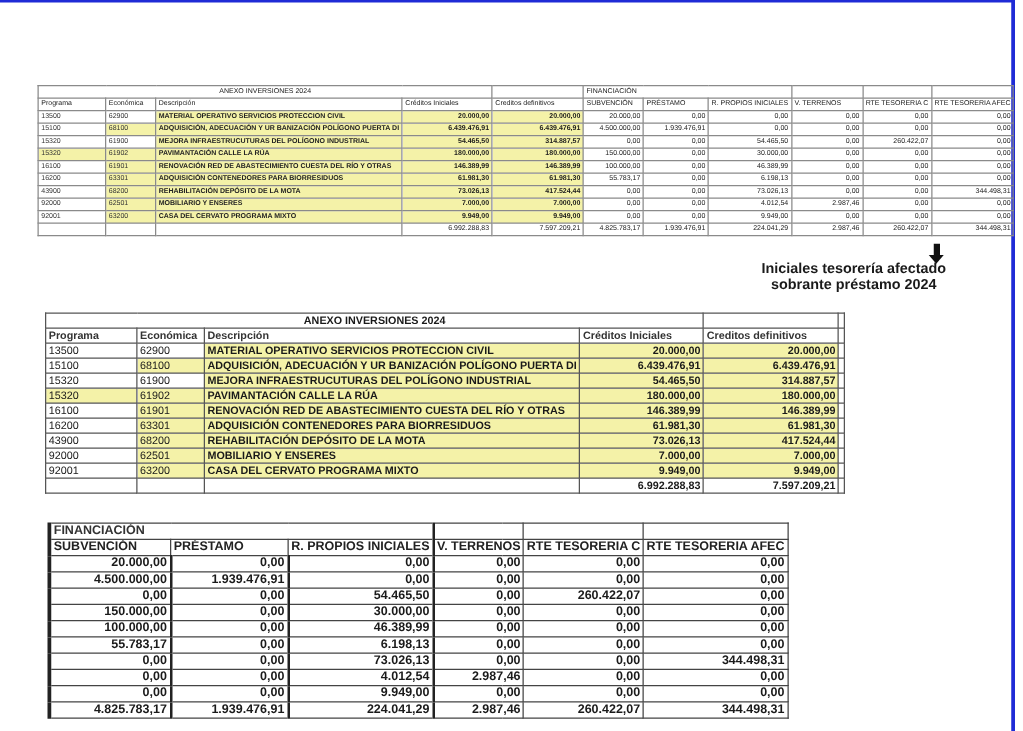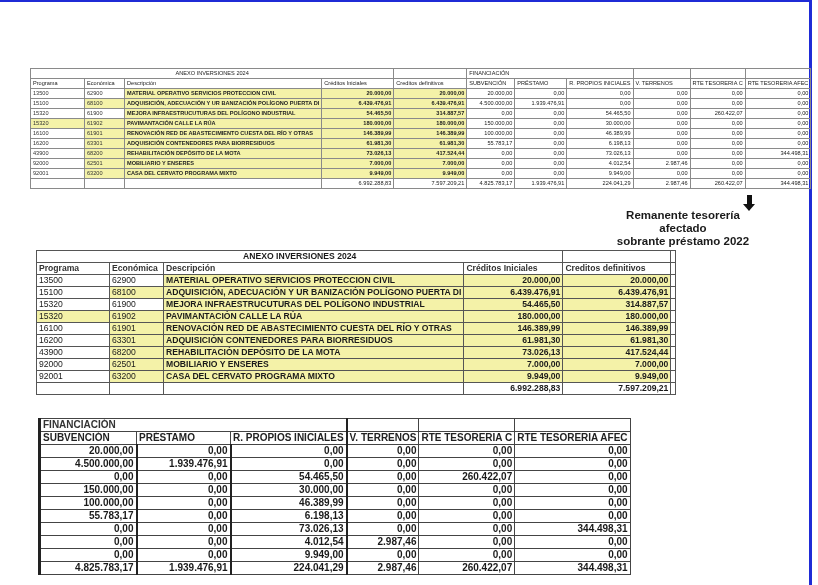--- a/index.html
+++ b/index.html
@@ -227,22 +227,22 @@
         <td class="num">224.041,29</td>
         <td class="num">2.987,46</td>
         <td class="num">260.422,07</td>
         <td class="num">344.498,31</td>
       </tr>
     </tbody>
 </table>
 
 <div class="arrow"></div>
 <div class="note">
-  <div>Remanente tesorería afectado</div>
-  <div>sobrante préstamo 2022</div>
+  <div>Iniciales tesorería afectado</div>
+  <div>sobrante préstamo 2024</div>
 </div>
 
 <table id="t2">
   <colgroup>
     <col style="width:73px">
       <col style="width:54px">
       <col style="width:261px">
     <col style="width:99px">
       <col style="width:108px">
       <col style="width:4px">

